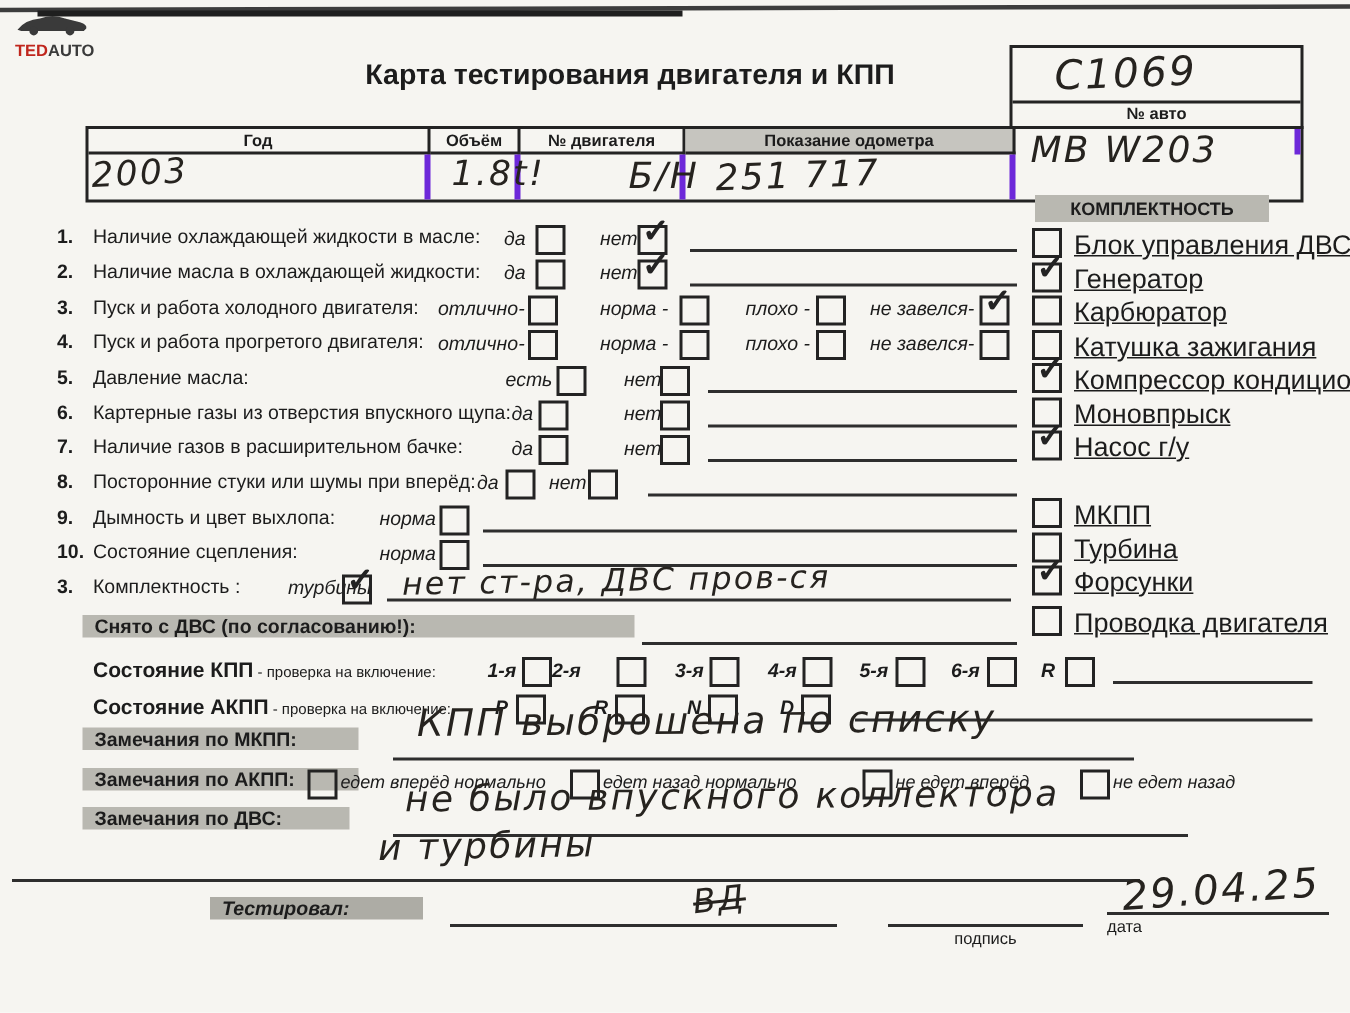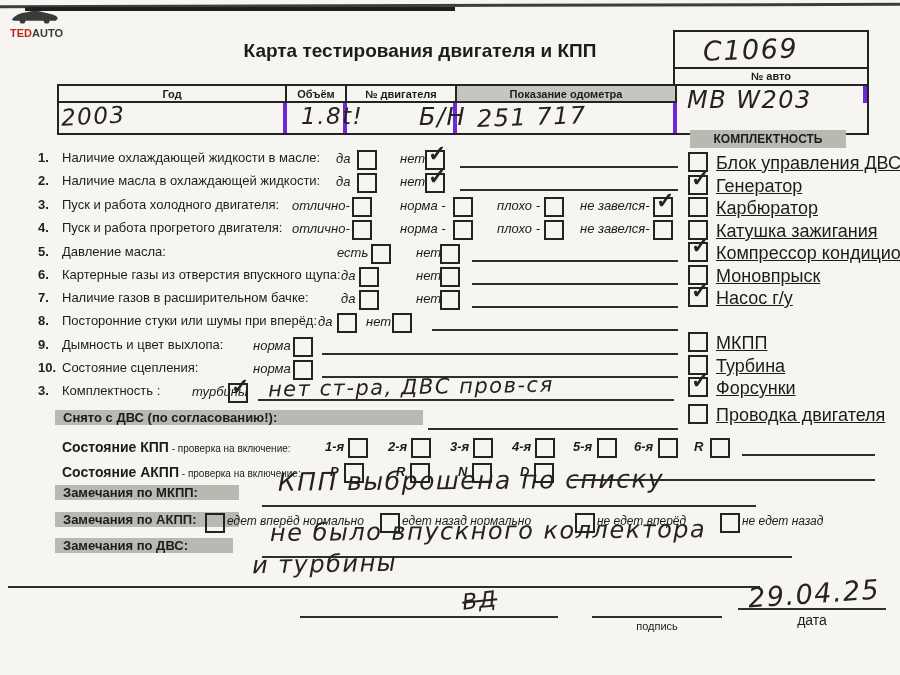--- a/index.html
+++ b/index.html
@@ -268,21 +268,21 @@
       <span class="eqlabel">Проводка двигателя</span>
     </div>
 
   <div class="glabel" style="left:55px;top:410px;width:352px;">Снято с ДВС (по согласованию!):</div>
   <span class="bline" style="left:428px;width:250px;top:412px;"></span>
 
   <div class="qrow" style="top:438px;">
     <span style="position:absolute;left:62px;"><b class="seclbl-b">Состояние КПП</b><span class="seclbl-r"> - проверка на включение:</span></span>
     <span class="gearlbl" style="left:325px;">1-я</span>
       <span class="cb" style="left:348px;"></span>
-    <span class="gearlbl" style="left:388px;">2-я</span>
+    <span class="gearlbl" style="left:368px;">2-я</span>
       <span class="cb" style="left:411px;"></span>
     <span class="gearlbl" style="left:450px;">3-я</span>
       <span class="cb" style="left:473px;"></span>
     <span class="gearlbl" style="left:512px;">4-я</span>
       <span class="cb" style="left:535px;"></span>
     <span class="gearlbl" style="left:573px;">5-я</span>
       <span class="cb" style="left:597px;"></span>
     <span class="gearlbl" style="left:634px;">6-я</span>
       <span class="cb" style="left:658px;"></span>
     <span class="gearlbl" style="left:694px;">R</span>
@@ -318,21 +318,22 @@
     <span class="cb" style="left:720px;"></span>
     <span class="olbl" style="left:742px;font-size:12px;">не едет назад</span>
   </div>
 
   <div class="glabel" style="left:55px;top:538px;width:162px;">Замечания по ДВС:</div>
   <span class="bline" style="left:262px;width:530px;top:540px;"></span>
   <span class="hw" style="position:absolute;left:270px;top:517px;font-size:24px;transform:rotate(-0.5deg);">не было  впускного  коллектора</span>
   <span class="bline" style="left:8px;width:752px;top:570px;"></span>
   <span class="hw" style="position:absolute;left:252px;top:550px;font-size:24px;transform:rotate(-1deg);">и турбины</span>
 
+  <div class="glabel" style="left:140px;top:598px;width:126px;font-style:italic;background:#adaca5;">Тестировал:</div>
   <span class="bline" style="left:300px;width:258px;top:600px;"></span>
   <span class="hw" style="position:absolute;left:462px;top:588px;font-size:22px;transform:rotate(-6deg);text-decoration:line-through;">ВД</span>
   <span class="bline" style="left:592px;width:130px;top:600px;"></span>
   <div style="position:absolute;left:592px;top:620px;width:130px;text-align:center;font-size:11px;">подпись</div>
   <span class="hw" style="position:absolute;left:748px;top:578px;font-size:27px;transform:rotate(-4deg);">29.04.25</span>
   <span class="bline" style="left:738px;width:148px;top:592px;"></span>
-  <div style="position:absolute;left:738px;top:612px;width:148px;text-align:center;font-size:14px;">дата</div>
+  <div style="position:absolute;left:738px;top:612px;width:148px;text-align:left;font-size:11px;">дата</div>
 
 </div>
 
 </body></html>

